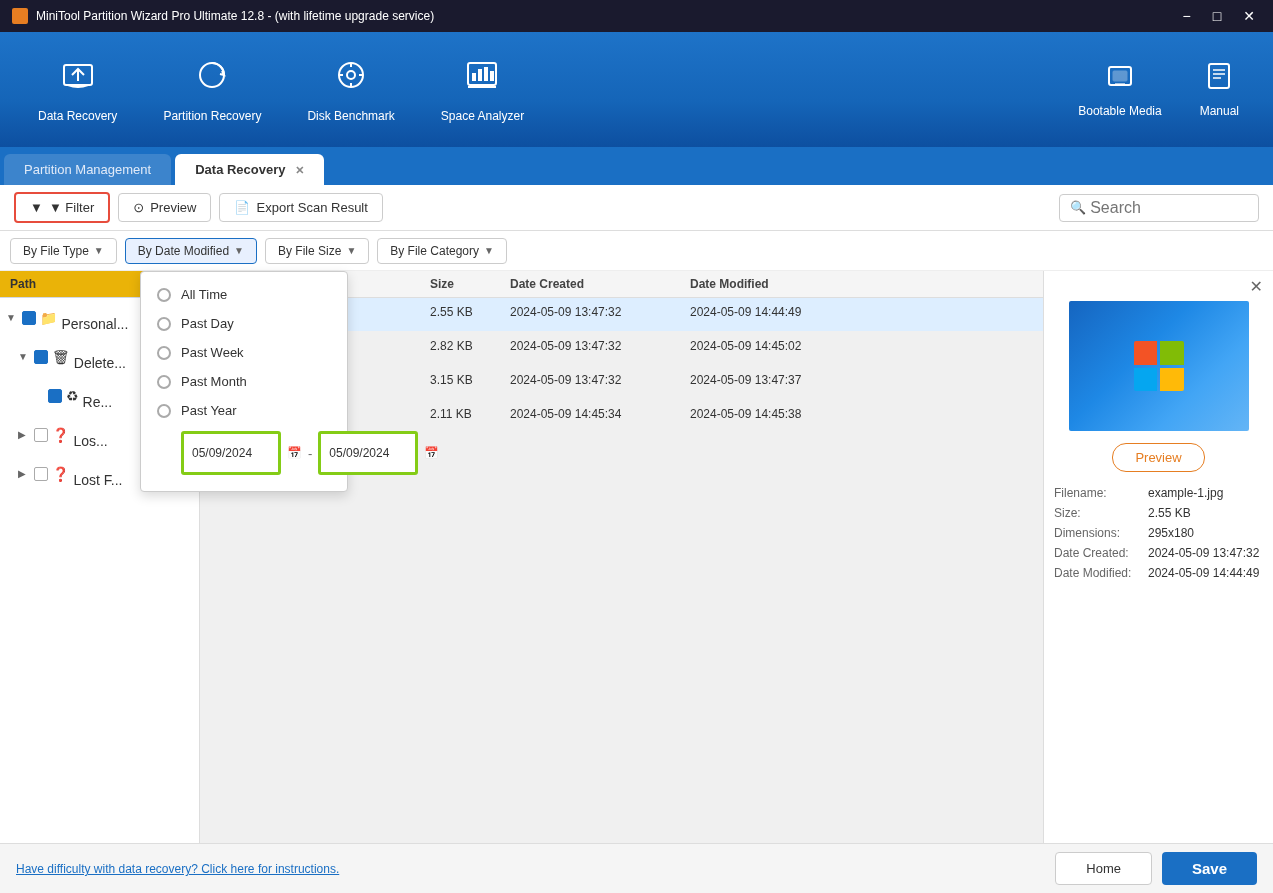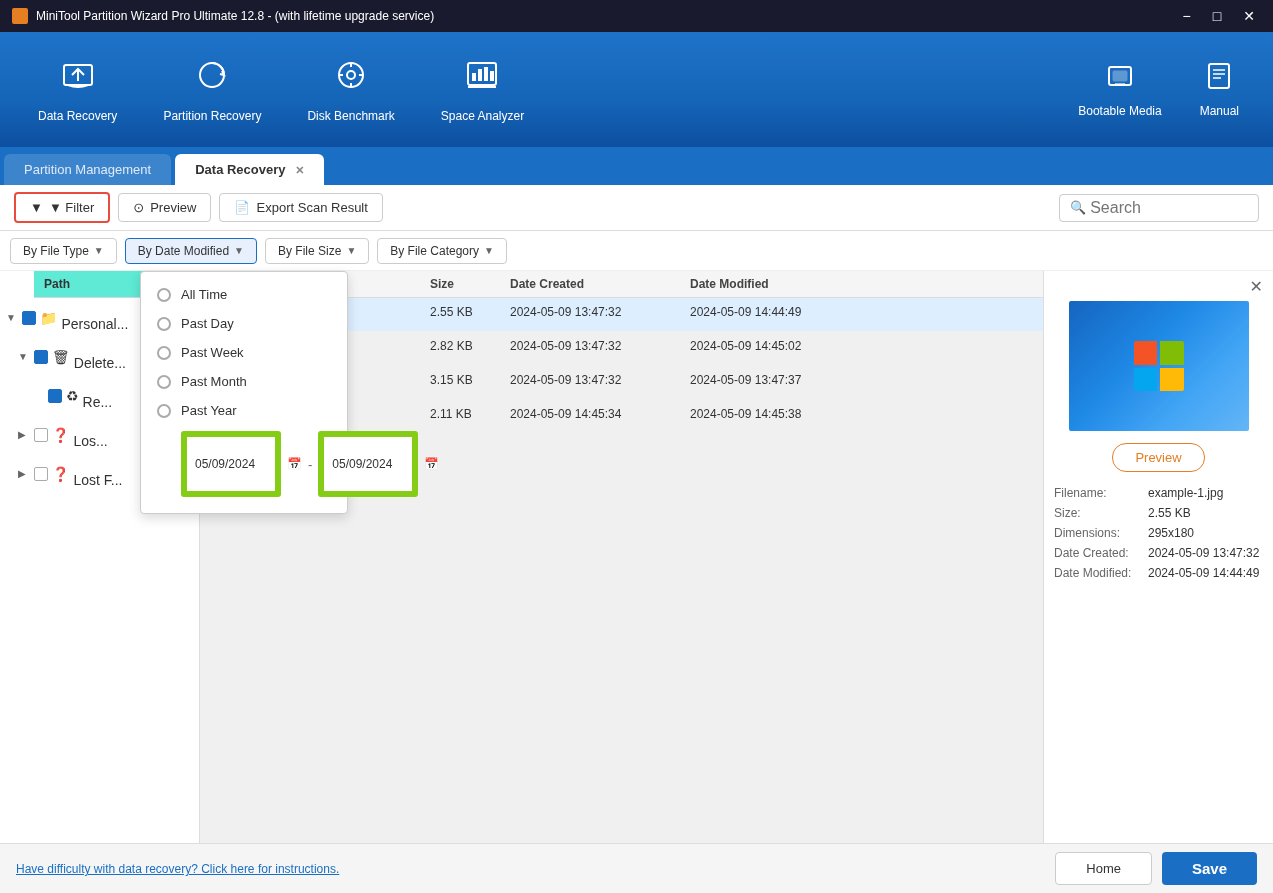--- a/index.html
+++ b/index.html
@@ -210,23 +210,23 @@
       border-radius: 50%;
       background: #1a6fc4;
     }
     .customize-dates {
       display: flex;
       align-items: center;
       gap: 6px;
       padding: 6px 16px 8px 40px;
     }
     .date-input {
-      border: 6px solid #84cc16;
+      border: 3px solid #84cc16;
       border-radius: 3px;
-      padding: 20px 8px;
+      padding: 12px 8px;
       font-size: 12px;
       width: 100px;
       color: #333;
     }
     .date-sep { color: #666; font-size: 13px; }
     .cal-icon { color: #666; font-size: 12px; }
 
     
     .content-area {
       display: flex;
@@ -236,27 +236,26 @@
 
     
     .tree-panel {
       width: 200px;
       min-width: 160px;
       border-right: 1px solid #ddd;
       overflow-y: auto;
       background: #fff;
     }
     .tree-header {
-      background: #5eead4;
+      background: #eab308;
       padding: 6px 10px;
       font-weight: 600;
       font-size: 12px;
       color: #333;
       border-bottom: 1px solid #d0d8e8;
-      margin-left: 34px;
     }
     .tree-item {
       display: flex;
       align-items: center;
       gap: 4px;
       padding: 5px 6px;
       cursor: pointer;
       font-size: 12px;
       color: #333;
     }

